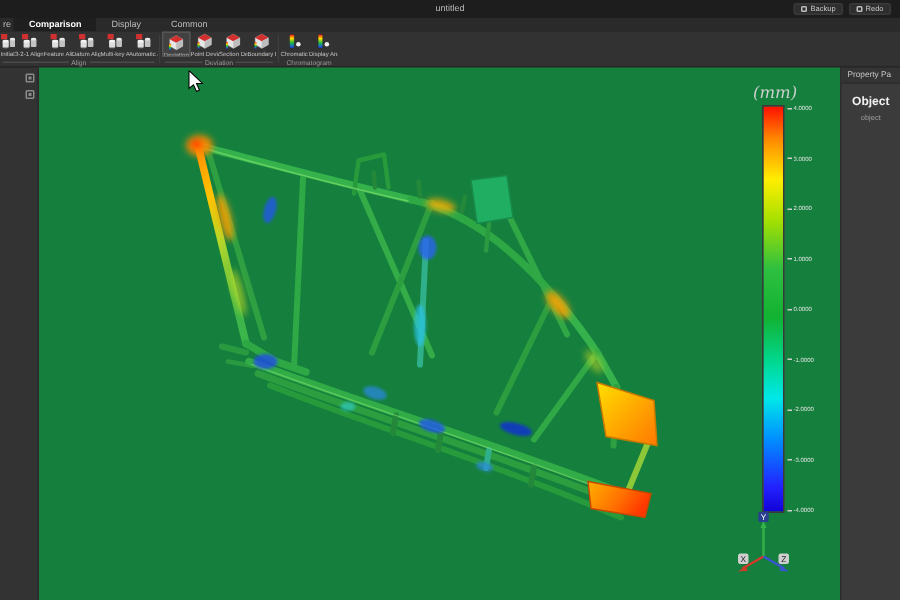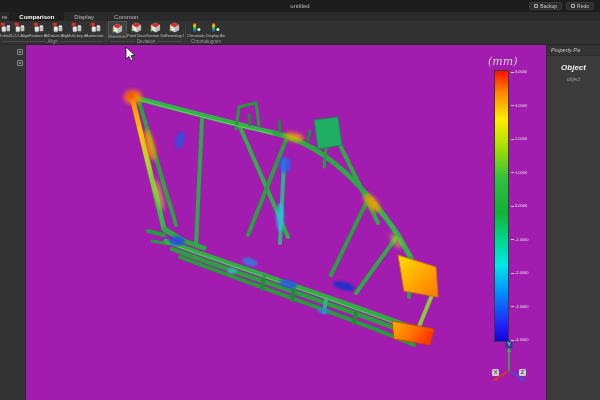--- a/index.html
+++ b/index.html
@@ -38,40 +38,40 @@
   .grp-label::before, .grp-label::after { content:""; flex:1; height:1px; background:#4a4a4a; }
   .rb-sep { width:1px; background:#262626; margin:2px 1px; border-right:1px solid #3e3e3e; }
 
   
   .main { display:flex; height:355px; }
   .left-rail { width:26px; background:#333333; border-right:1px solid #2b2b2b;
                display:flex; flex-direction:column; align-items:flex-end; padding:4px 2px 0 0; gap:5px; }
   .rail-ic { width:6px; height:6px; border:1px solid #8a8a8a; border-radius:1px; position:relative; }
   .rail-ic::after { content:""; position:absolute; left:1px; top:1px; width:2px; height:2px; background:#8a8a8a; }
 
-  .viewport { position:relative; flex:1; background:#a21caf; overflow:hidden; }
+  .viewport { position:relative; flex:1; background:#15803d; overflow:hidden; }
   .viewport svg.model { position:absolute; left:0; top:0; }
 
   
   .colorbar-wrap { position:absolute; top:10px; right:10px; width:42px; }
   .cb-unit { font-family:"DejaVu Serif", serif; font-style:italic; font-size:11px;
              color:#cfcfcf; text-align:left; margin-left:-6px; }
   .cb-row { display:flex; margin-top:2px; }
   .cb-bar { width:15px; height:272px; border:1px solid #3a3a3a; }
   .cb-ticks { display:flex; flex-direction:column; justify-content:space-between;
               height:272px; margin-left:2px; }
   .cb-tick { font-size:4px; color:#e3e3e3; line-height:4px; display:flex; align-items:center; gap:1px; }
   .cb-tick::before { content:""; width:3px; height:1px; background:#cfcfcf; display:inline-block; }
 
   
   .triad { position:absolute; left:462px; top:296px; width:46px; height:46px; }
 
   
-  .right-panel { width:54px; background:#3b3b3b; border-left:1px solid #2d2d2d;
-                 display:flex; flex-direction:column;font-style:italic; }
+  .right-panel { width:40px; background:#3b3b3b; border-left:1px solid #2d2d2d;
+                 display:flex; flex-direction:column; }
   .rp-header { height:11px; background:#343434; border-bottom:1px solid #2d2d2d;
                font-size:5.5px; color:#c9c9c9; display:flex; align-items:center;
                padding-left:4px; white-space:nowrap; overflow:hidden; }
   .rp-object { font-size:8px; font-weight:bold; color:#f1f1f1; text-align:center; margin-top:7px; }
   .rp-item { font-size:5px; color:#9f9f9f; text-align:center; margin-top:4px; }
 
   
   .cursor { position:absolute; left:125px; top:26px; width:11px; height:15px; z-index:50; pointer-events:none; }
 </style>
 </head>

